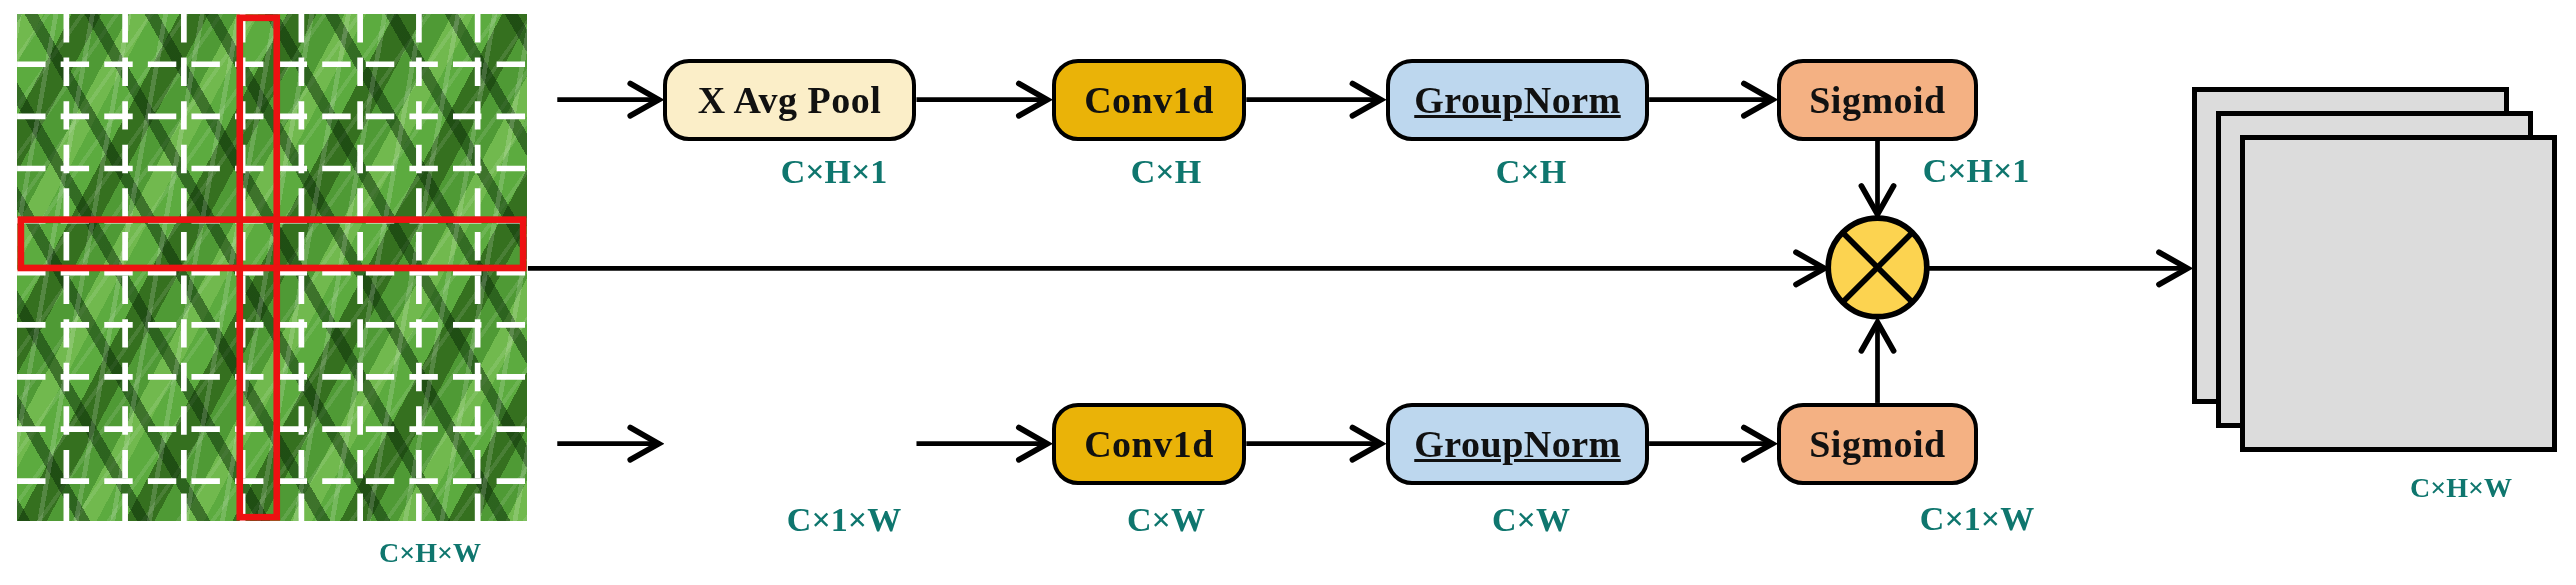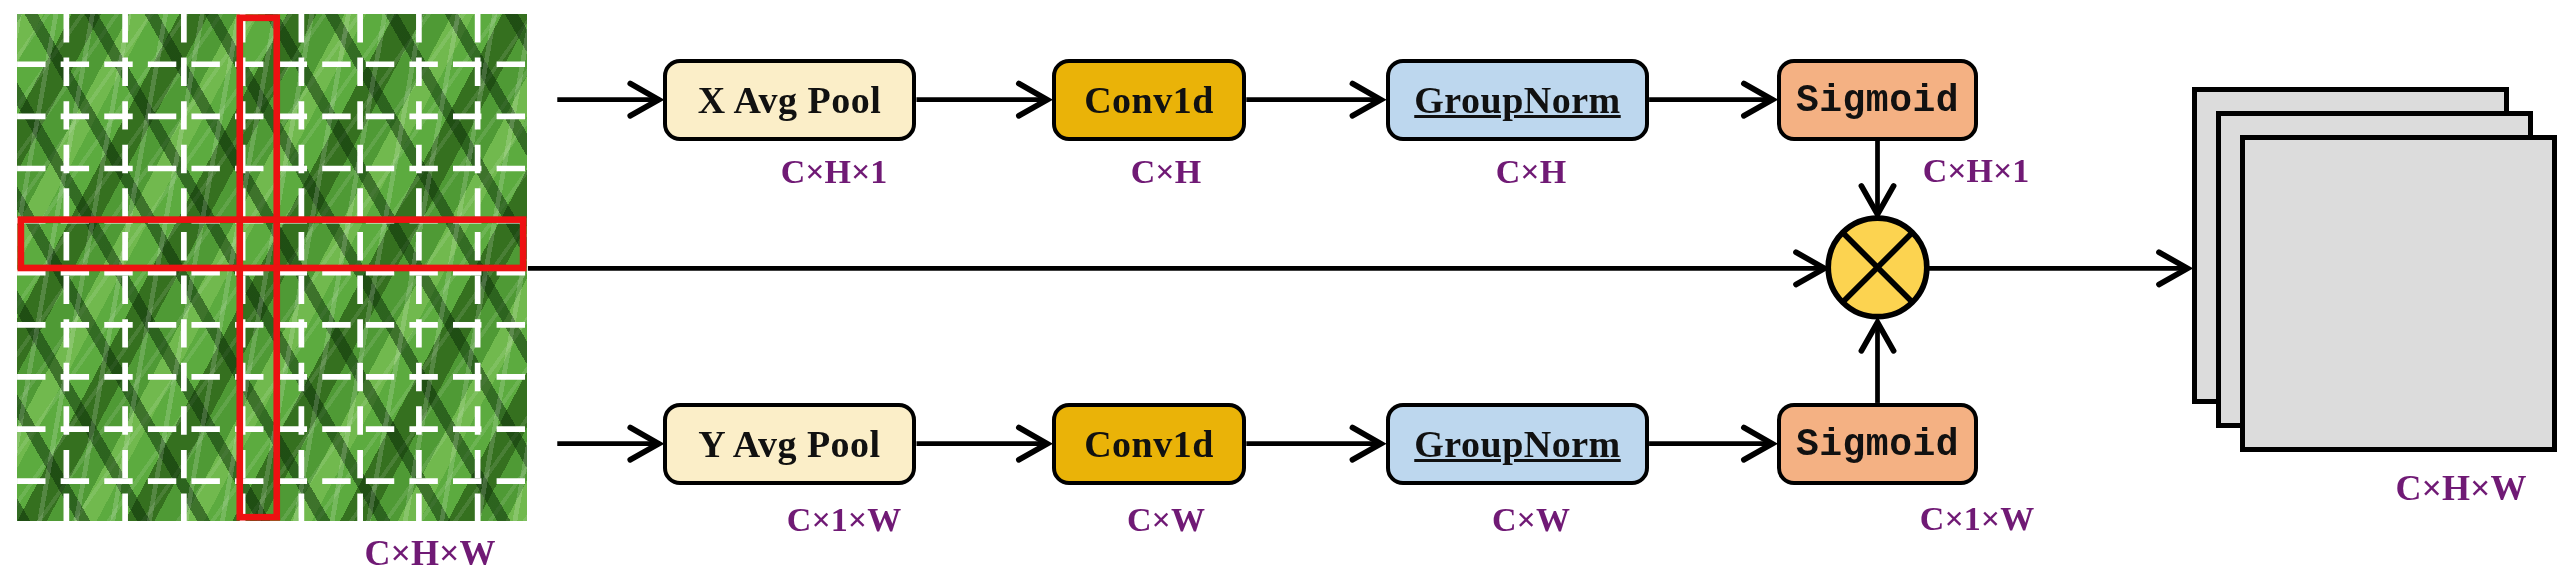--- a/index.html
+++ b/index.html
@@ -18,38 +18,38 @@
       repeating-linear-gradient(100deg, rgba(255,255,255,.16) 0 4.7px, rgba(255,255,255,0) 4.7px 36px),
       repeating-linear-gradient(60deg, rgba(10,45,8,.50) 0 11.4px, rgba(10,45,8,0) 11.4px 52px),
       repeating-linear-gradient(-55deg, rgba(255,255,255,.10) 0 3.8px, rgba(255,255,255,0) 3.8px 28.4px),
       repeating-linear-gradient(-62deg, #71b94e 0 19px, #4f9a35 19px 44px, #35701f 44px 70px, #5cab3f 70px 95px),
       #46882e;
   }
   #grass svg{position:absolute;left:0;top:0;}
   
   .box{
     position:absolute;height:82px;
-    border:4.7px solid #000;border-radius:17px;
+    border:4.7px solid #000;border-radius:26px;
     box-sizing:border-box;
     display:flex;align-items:center;justify-content:center;
     font-weight:bold;font-size:38px;color:#111;
     letter-spacing:0.5px;
   }
   .box.pool{background:#FBEEC8;}
   .box.conv{background:#eab308;}
   .box.norm{background:#BDD7EE;text-decoration:underline;}
-  .box.sig {background:#F4B183;font-family:Liberation Mono, monospace;}
+  .box.sig {background:#F4B183;}
   .row-top{top:59px;}
   .row-bottom{top:403px;}
   
   .dim{
     position:absolute;transform:translate(-50%,-50%);
-    font-weight:bold;font-size:34px;color:#701a75;white-space:nowrap;
+    font-weight:bold;font-size:34px;color:#0f766e;white-space:nowrap;
   }
-  .dim.big{font-size:36px;}
+  .dim.big{font-size:28px;}
   
   .fmap{
     position:absolute;width:317px;height:317px;
     background:#DCDCDC;border:5.7px solid #000;box-sizing:border-box;
   }
 </style>
 </head>
 <body>
 
 <div id="canvas">
@@ -121,23 +121,20 @@
   </div>
   <div class="box sig row-top" style="left:1777px;width:201px;">
     <span>Sigmoid</span>
   </div>
 
   <div class="dim" style="left:834px;top:172px;">C×H×1</div>
   <div class="dim" style="left:1166px;top:172px;">C×H</div>
   <div class="dim" style="left:1531px;top:172px;">C×H</div>
   <div class="dim" style="left:1976px;top:171px;">C×H×1</div>
 
-  <div class="box pool row-bottom" style="left:663px;width:253px;">
-    <span>Y Avg Pool</span>
-  </div>
   <div class="box conv row-bottom" style="left:1052px;width:194px;">
     <span>Conv1d</span>
   </div>
   <div class="box norm row-bottom" style="left:1386px;width:263px;">
     <span>GroupNorm</span>
   </div>
   <div class="box sig row-bottom" style="left:1777px;width:201px;">
     <span>Sigmoid</span>
   </div>
 

